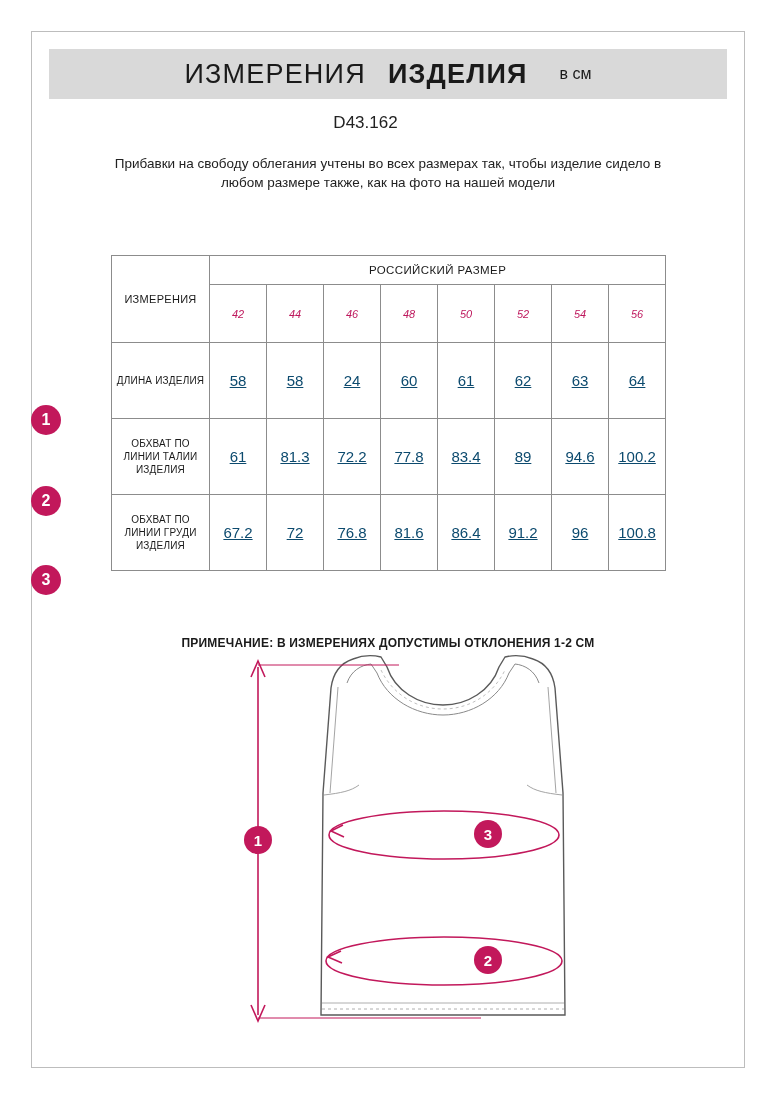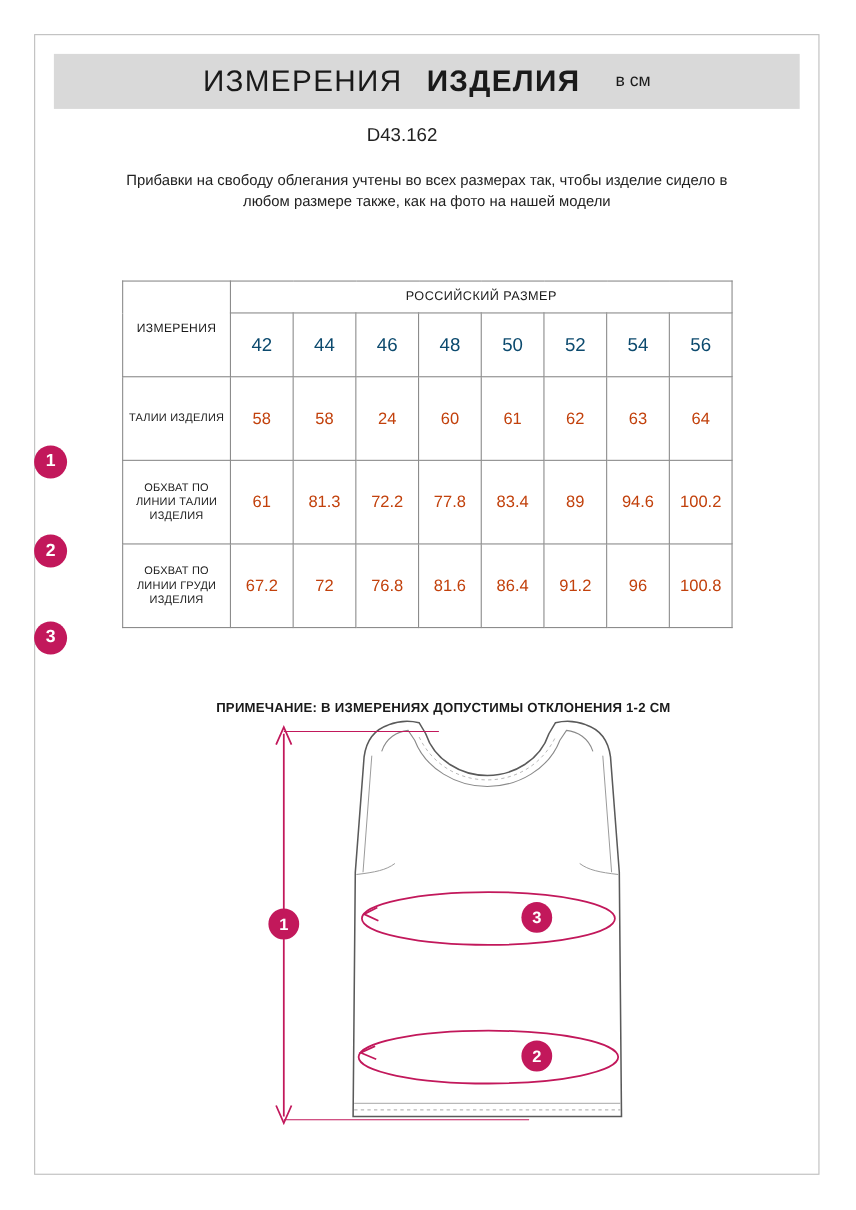--- a/index.html
+++ b/index.html
@@ -104,36 +104,38 @@
     letter-spacing: 0.4px;
     color: #1a1a1a;
   }
   .corner-label {
     font-size: 11px;
     font-weight: bold;
     letter-spacing: 0.3px;
     color: #1a1a1a;
   }
   .size-num {
-    font-size: 17px;
-    font-weight: bold;
-    color: #0c4a6e;
+    font-size: 11px;
+    font-weight: bold;
+    color: #be185d;
     height: 55px;
+    font-style: italic;
   }
   .row-label {
     font-size: 10px;
     font-weight: bold;
     line-height: 13px;
     letter-spacing: 0.2px;
     color: #1a1a1a;
     padding: 4px 2px;
   }
   .val {
     font-size: 15px;
-    color: #c2410c;
+    color: #0c4a6e;
+    text-decoration: underline;
   }
   tr.data-row { height: 76px; }
 
   .bullet {
     position: absolute;
     left: 0;
     width: 30px;
     height: 30px;
     border-radius: 50%;
     background: #c2185b;
@@ -143,21 +145,21 @@
     display: flex;
     align-items: center;
     justify-content: center;
   }
   .b1 { top: 374px; }
   .b2 { top: 455px; }
   .b3 { top: 534px; }
 
   .table-note {
     position: absolute;
-    left: 15px;
+    left: 0;
     top: 605px;
     width: 714px;
     text-align: center;
     font-size: 12px;
     font-weight: bold;
     letter-spacing: 0.2px;
     color: #1a1a1a;
   }
 
   
@@ -228,21 +230,21 @@
         <td class="size-num">44</td>
         <td class="size-num">46</td>
         <td class="size-num">48</td>
         <td class="size-num">50</td>
         <td class="size-num">52</td>
         <td class="size-num">54</td>
         <td class="size-num">56</td>
       </tr>
 
       <tr class="data-row">
-        <td class="row-label">ТАЛИИ ИЗДЕЛИЯ</td>
+        <td class="row-label">ДЛИНА ИЗДЕЛИЯ</td>
         <td class="val">58</td>
         <td class="val">58</td>
         <td class="val">24</td>
         <td class="val">60</td>
         <td class="val">61</td>
         <td class="val">62</td>
         <td class="val">63</td>
         <td class="val">64</td>
       </tr>
 

